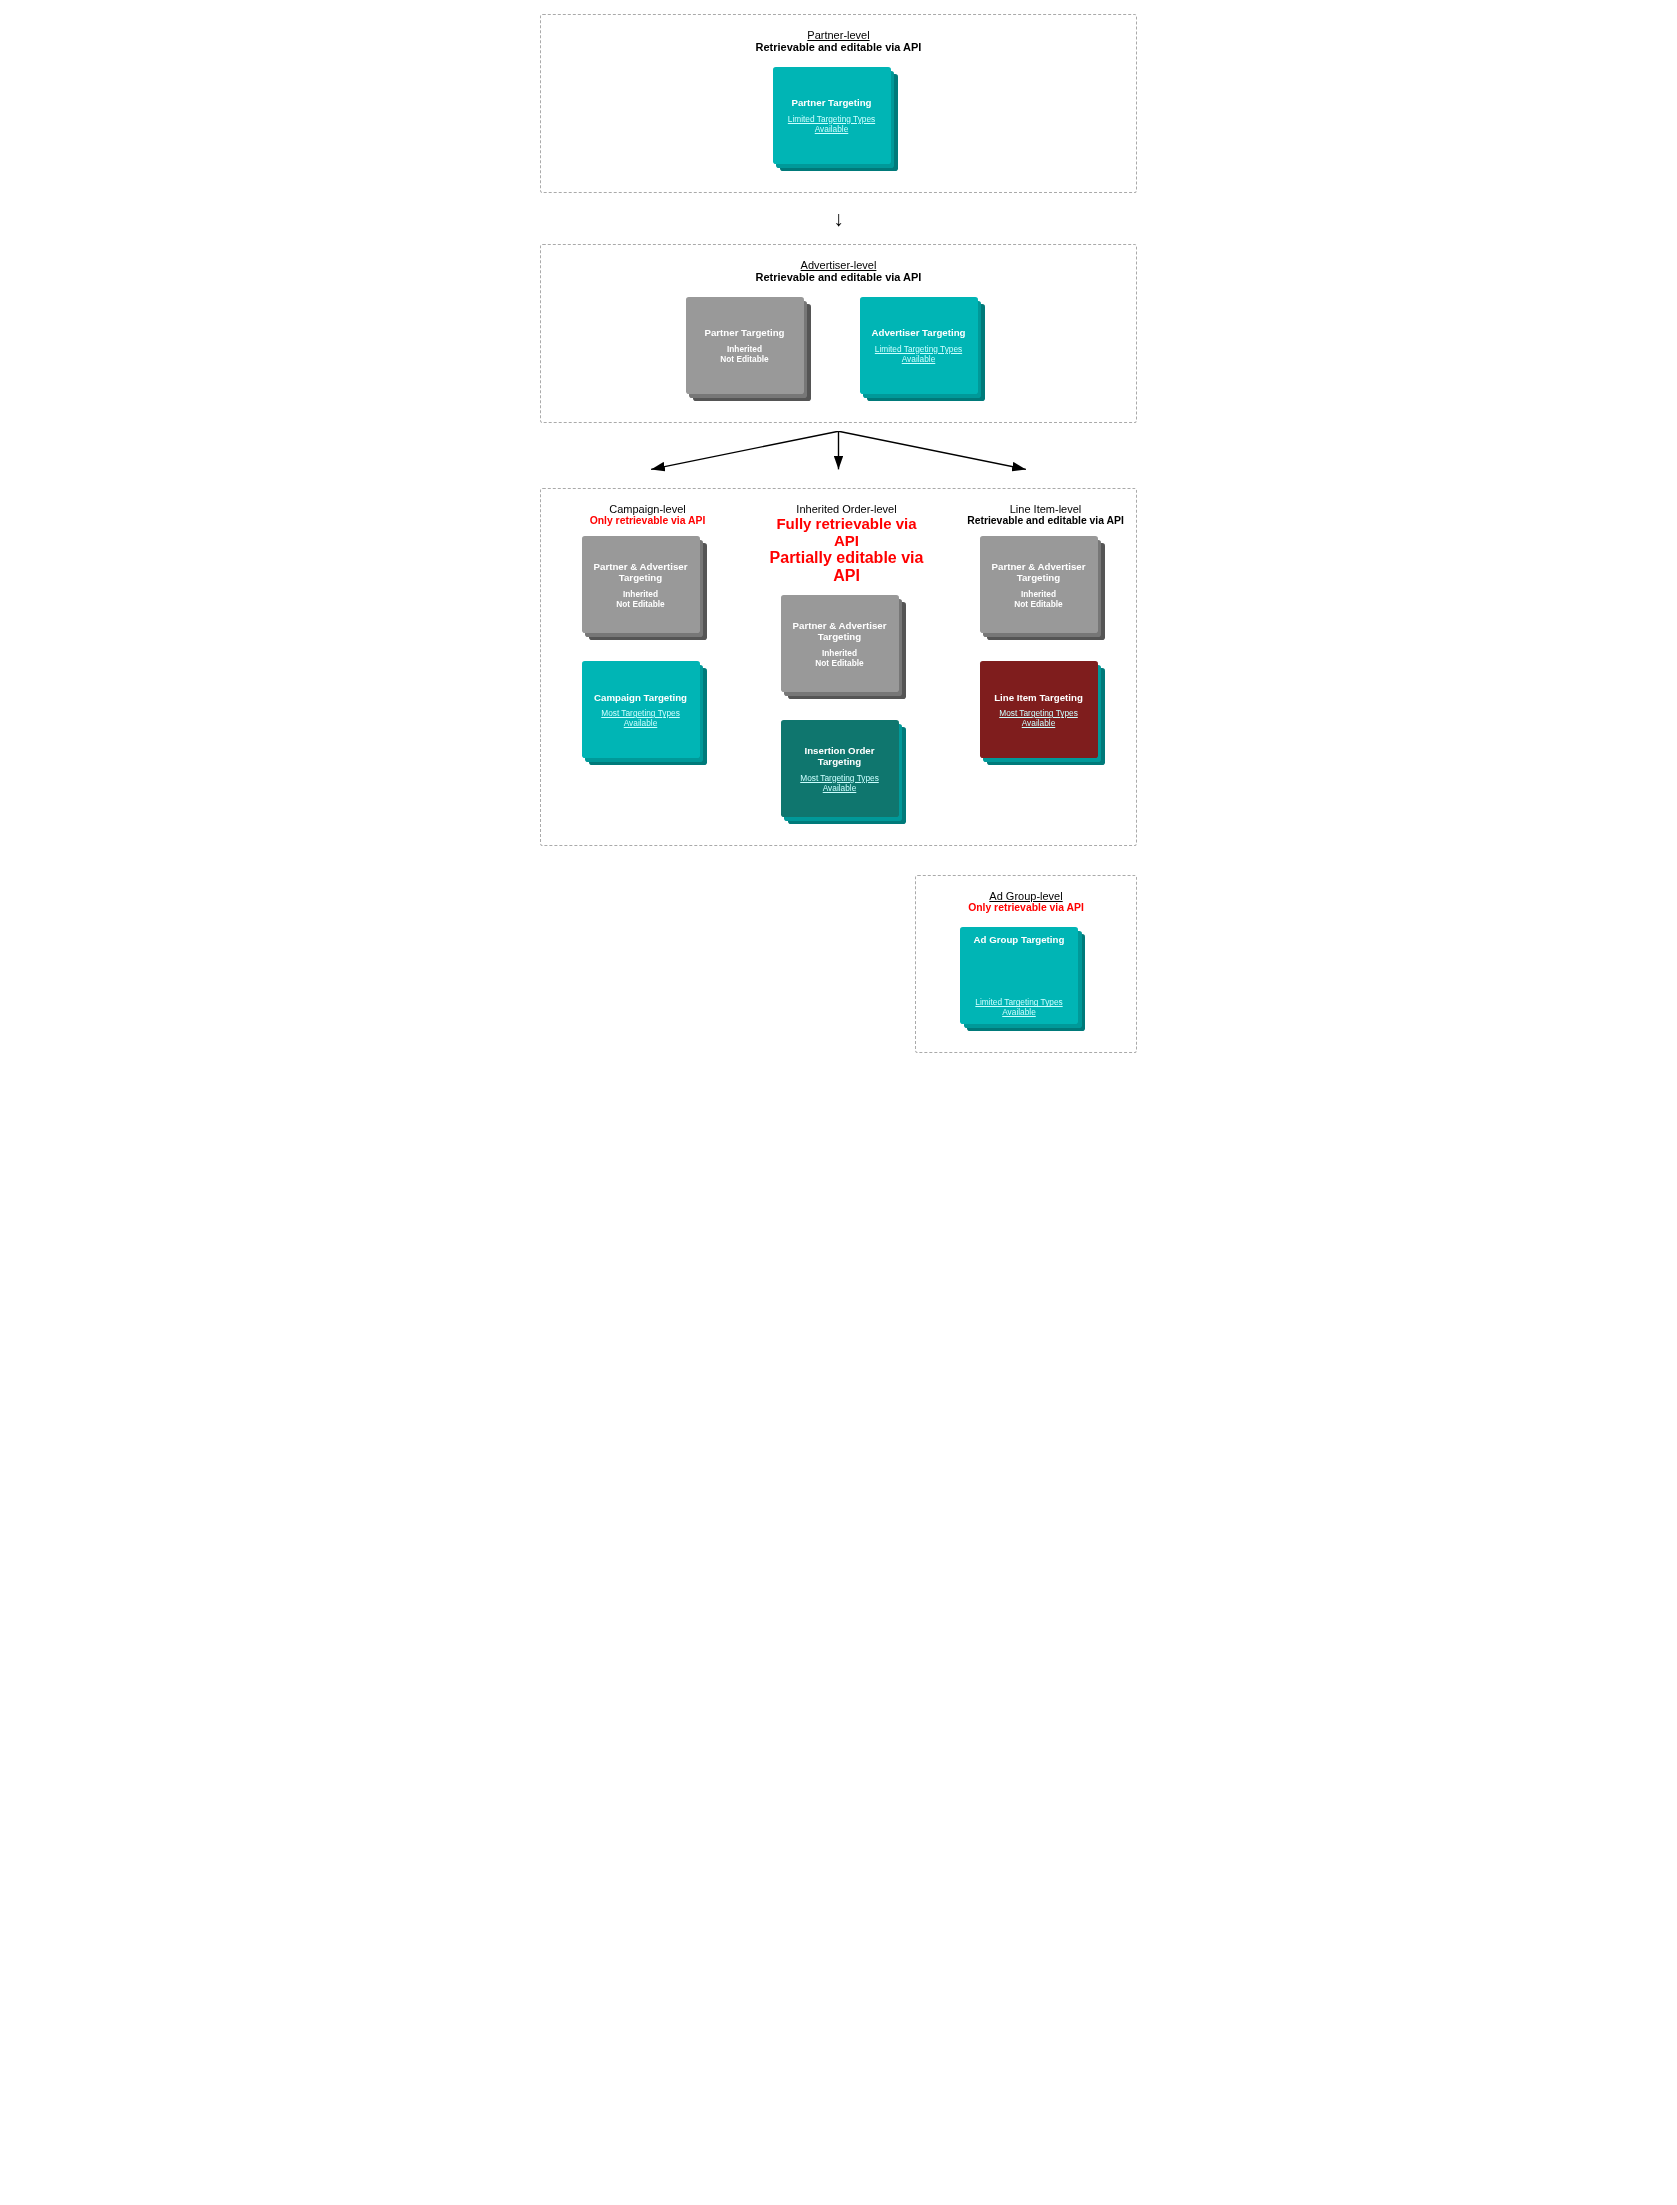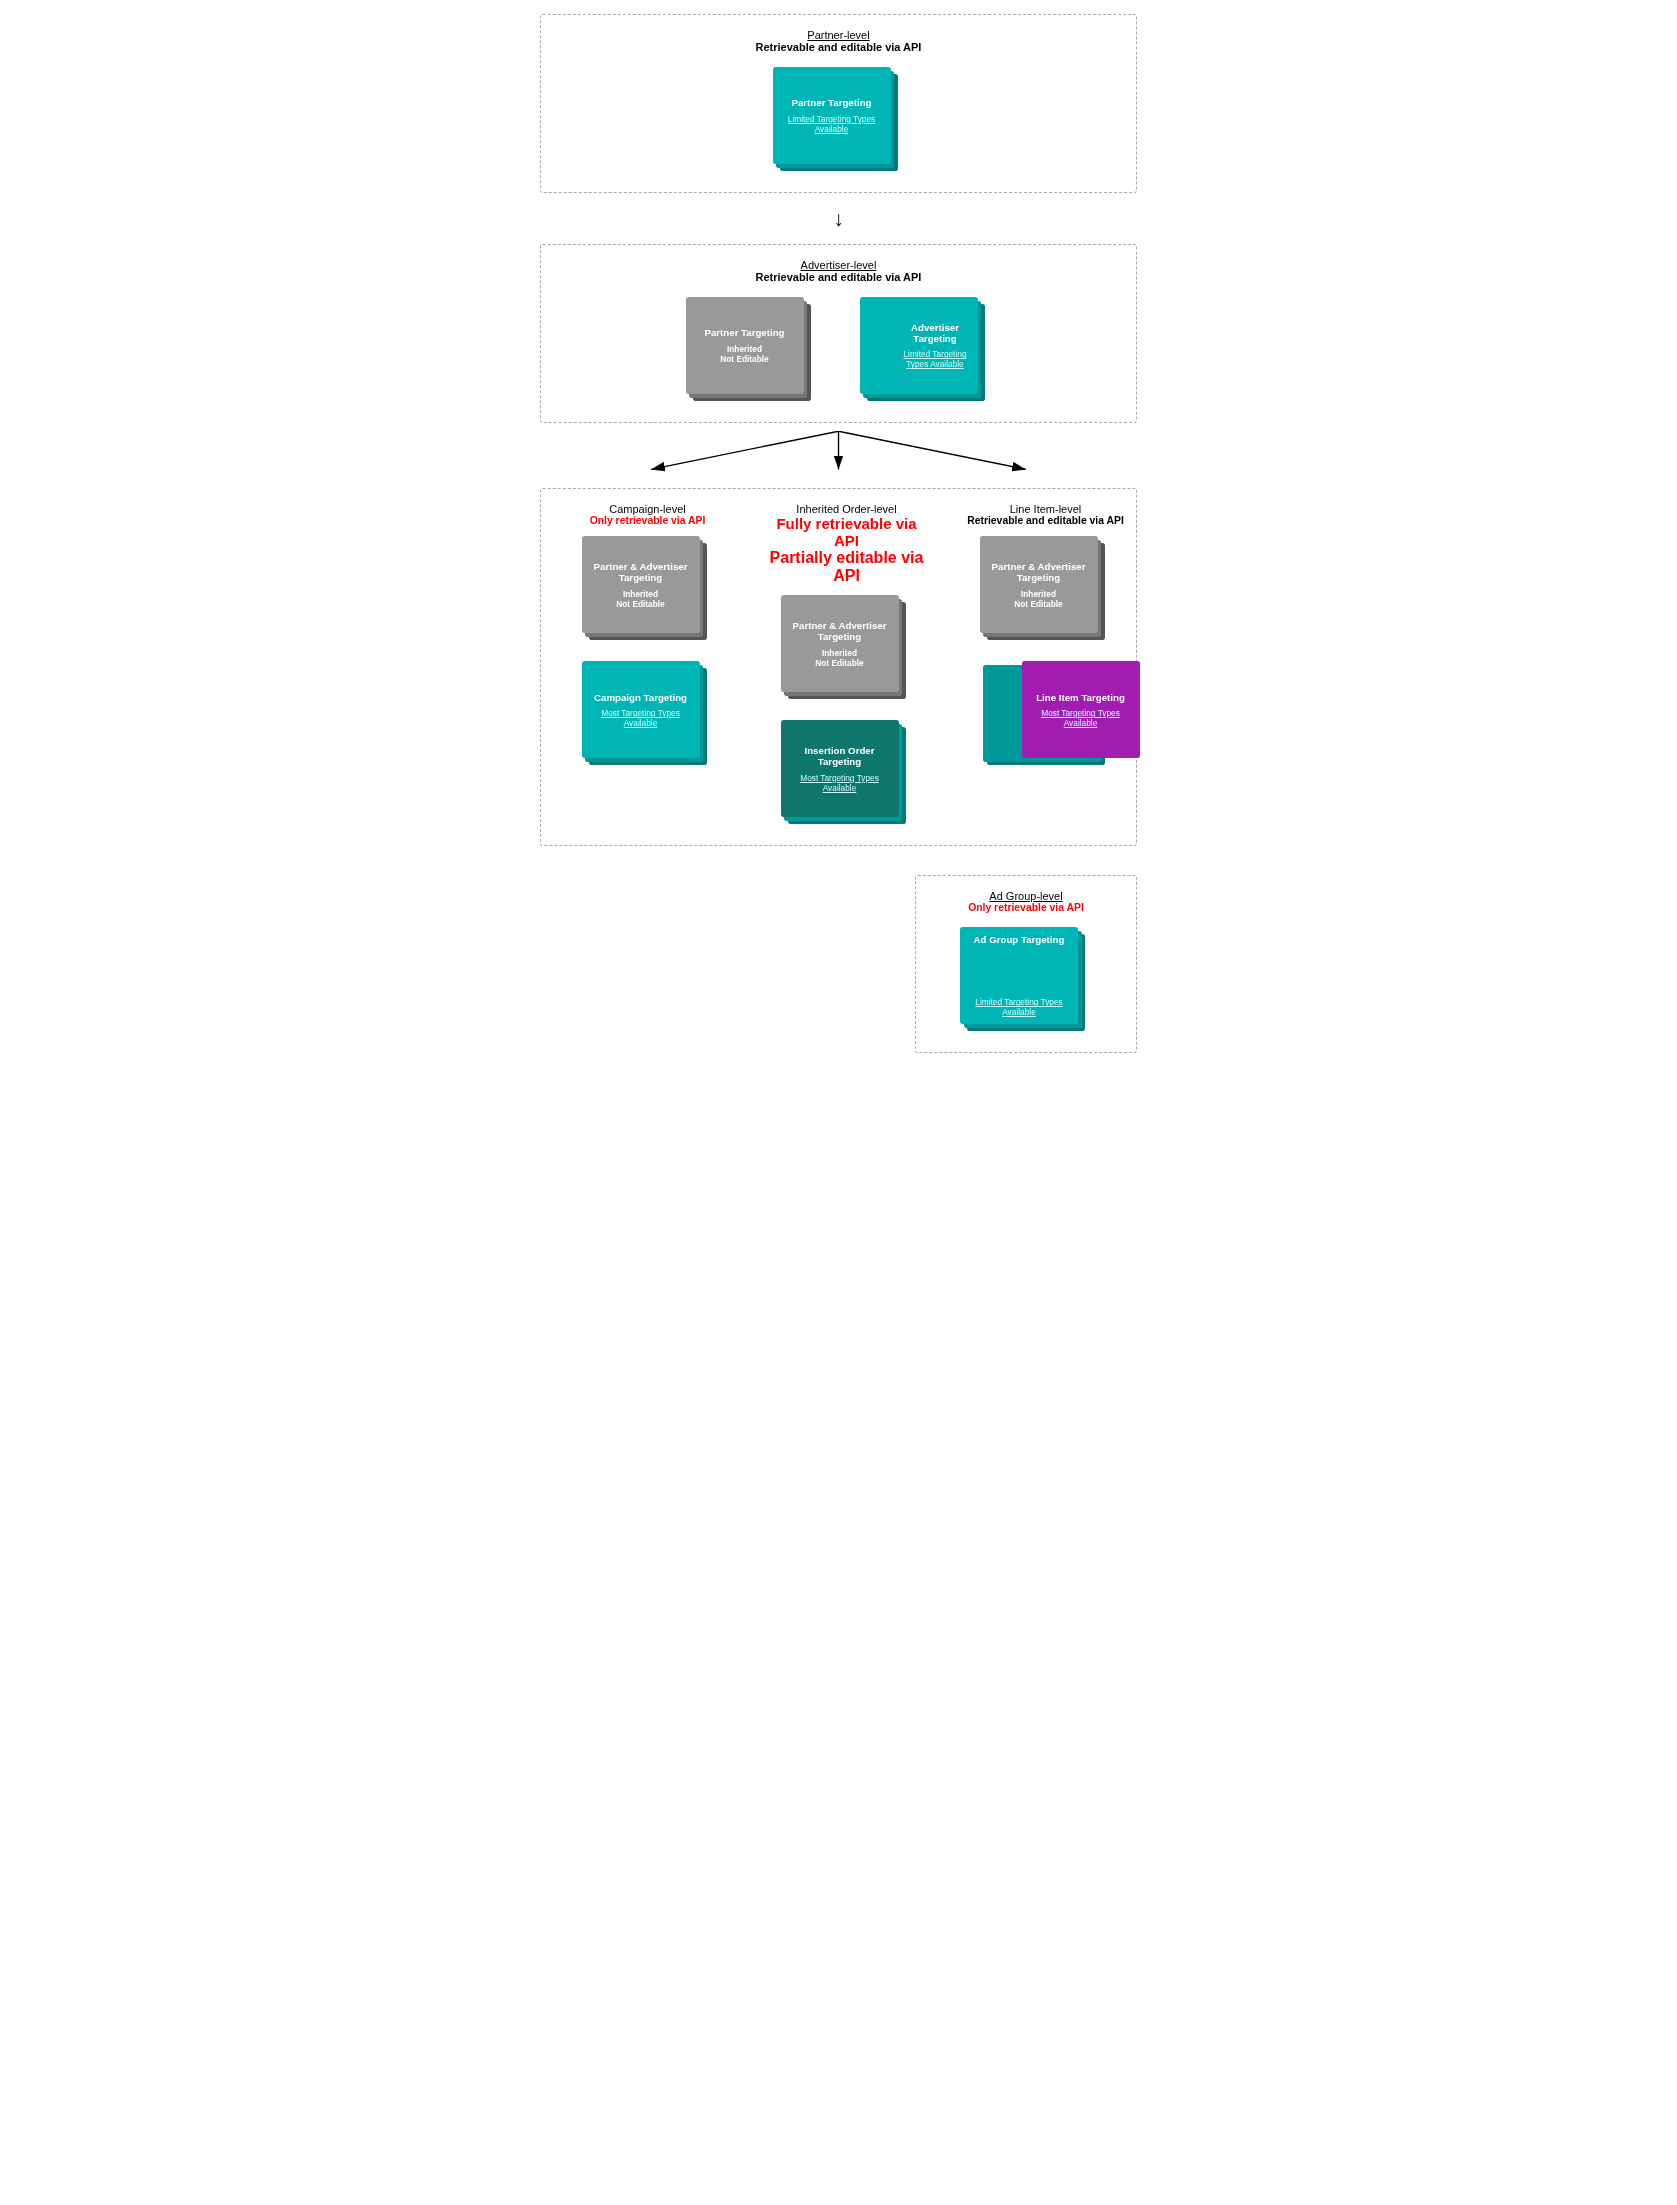--- a/index.html
+++ b/index.html
@@ -221,21 +221,21 @@
         <div class="card-front" style="background: rgb(153, 153, 153);">
           <div class="card-title">Partner Targeting</div>
           <div class="card-sub">Inherited</div>
           <div class="card-sub">Not Editable</div>
         </div>
       </div>
 
       <div class="card-stack card-teal">
         <div class="card-back2" style="background: rgb(0, 122, 122);"></div>
         <div class="card-back1" style="background: rgb(0, 153, 153);"></div>
-        <div class="card-front" style="background: rgb(0, 181, 181); padding-left: 40px;">
+        <div class="card-front" style="background: rgb(0, 181, 181);">
           <div class="card-title">Advertiser Targeting</div>
           <div class="card-link">Limited Targeting Types Available</div>
         </div>
       </div>
     </div>
   </div>
 
   <svg class="branch-svg" viewBox="0 0 860 70">
 
     <line x1="430" y1="0" x2="160" y2="55" stroke="#000" stroke-width="2" marker-end="url(#arrowhead)"></line>
@@ -323,21 +323,21 @@
             <div class="card-front" style="background: rgb(153, 153, 153);">
               <div class="card-title">Partner &amp; Advertiser Targeting</div>
               <div class="card-sub">Inherited</div>
               <div class="card-sub">Not Editable</div>
             </div>
           </div>
 
           <div class="card-stack card-teal">
             <div class="card-back2" style="background: rgb(0, 122, 122);"></div>
             <div class="card-back1" style="background: rgb(0, 153, 153);"></div>
-            <div class="card-front" style="background: #a21caf; margin-left: 42px;">
+            <div class="card-front" style="background: #7f1d1d;">
               <div class="card-title">Line Item Targeting</div>
               <div class="card-link">Most Targeting Types Available</div>
             </div>
           </div>
         </div>
       </div>
 
     </div>
   </div>
 

